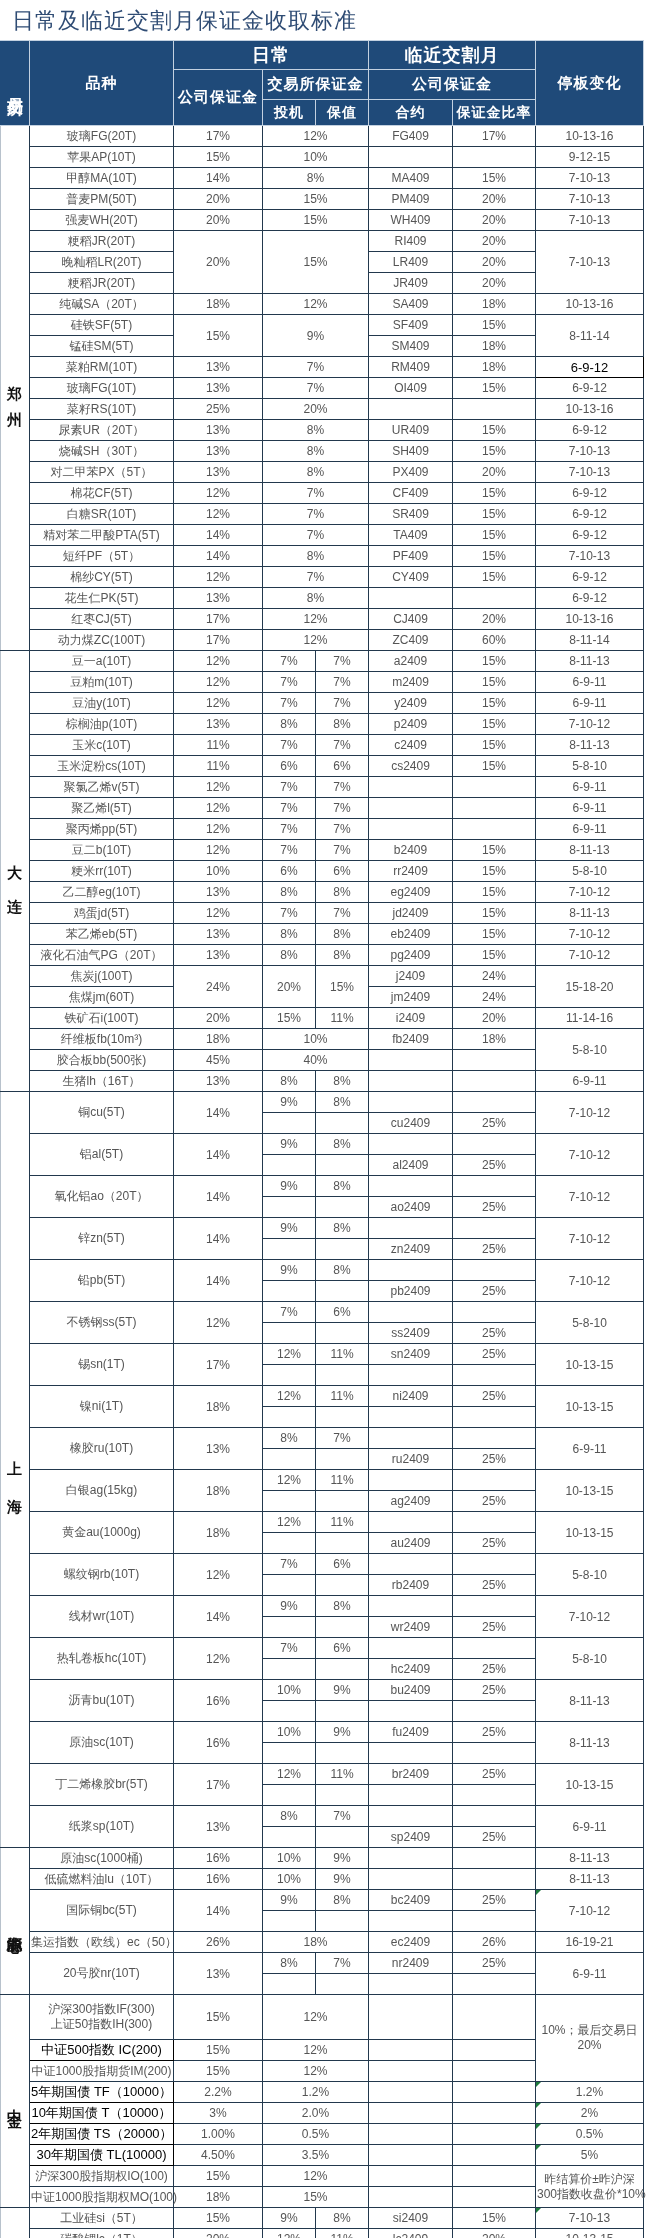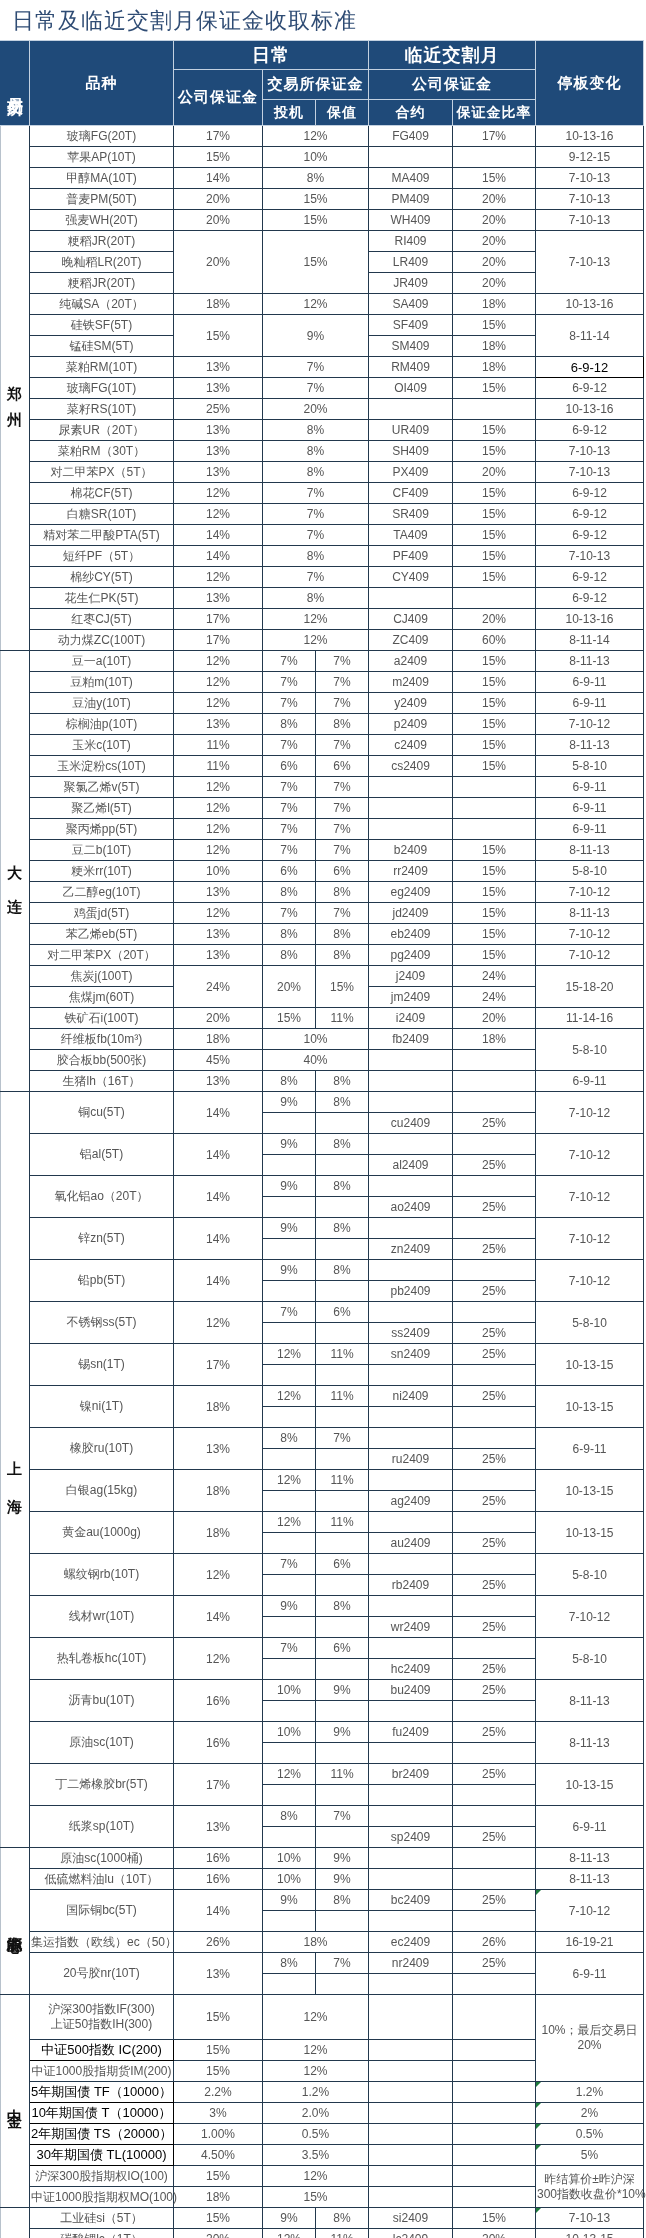--- a/index.html
+++ b/index.html
@@ -199,21 +199,21 @@
       </tr>
       <tr>
         <td class="k-name"><span class="txt">尿素UR（20T）</span></td>
         <td class="k-company"><span class="txt">13%</span></td>
         <td class="k-exchange" colspan="2"><span class="txt">8%</span></td>
         <td class="k-contract"><span class="txt">UR409</span></td>
         <td class="k-ratio"><span class="txt">15%</span></td>
         <td class="k-limit"><span class="txt">6-9-12</span></td>
       </tr>
       <tr>
-        <td class="k-name"><span class="txt">菜粕RM（30T）</span></td>
+        <td class="k-name"><span class="txt">烧碱SH（30T）</span></td>
         <td class="k-company"><span class="txt">13%</span></td>
         <td class="k-exchange" colspan="2"><span class="txt">8%</span></td>
         <td class="k-contract"><span class="txt">SH409</span></td>
         <td class="k-ratio"><span class="txt">15%</span></td>
         <td class="k-limit"><span class="txt">7-10-13</span></td>
       </tr>
       <tr>
         <td class="k-name"><span class="txt">对二甲苯PX（5T）</span></td>
         <td class="k-company"><span class="txt">13%</span></td>
         <td class="k-exchange" colspan="2"><span class="txt">8%</span></td>
@@ -406,21 +406,21 @@
       <tr>
         <td class="k-name"><span class="txt">苯乙烯eb(5T)</span></td>
         <td class="k-company"><span class="txt">13%</span></td>
         <td class="k-spec"><span class="txt">8%</span></td>
         <td class="k-hedge"><span class="txt">8%</span></td>
         <td class="k-contract"><span class="txt">eb2409</span></td>
         <td class="k-ratio"><span class="txt">15%</span></td>
         <td class="k-limit"><span class="txt">7-10-12</span></td>
       </tr>
       <tr>
-        <td class="k-name"><span class="txt">对二甲苯PX（20T）</span></td>
+        <td class="k-name"><span class="txt">液化石油气PG（20T）</span></td>
         <td class="k-company"><span class="txt">13%</span></td>
         <td class="k-spec"><span class="txt">8%</span></td>
         <td class="k-hedge"><span class="txt">8%</span></td>
         <td class="k-contract"><span class="txt">pg2409</span></td>
         <td class="k-ratio"><span class="txt">15%</span></td>
         <td class="k-limit"><span class="txt">7-10-12</span></td>
       </tr>
       <tr>
         <td class="k-name"><span class="txt">焦炭j(100T)</span></td>
         <td class="k-company" rowspan="2"><span class="txt">24%</span></td>

